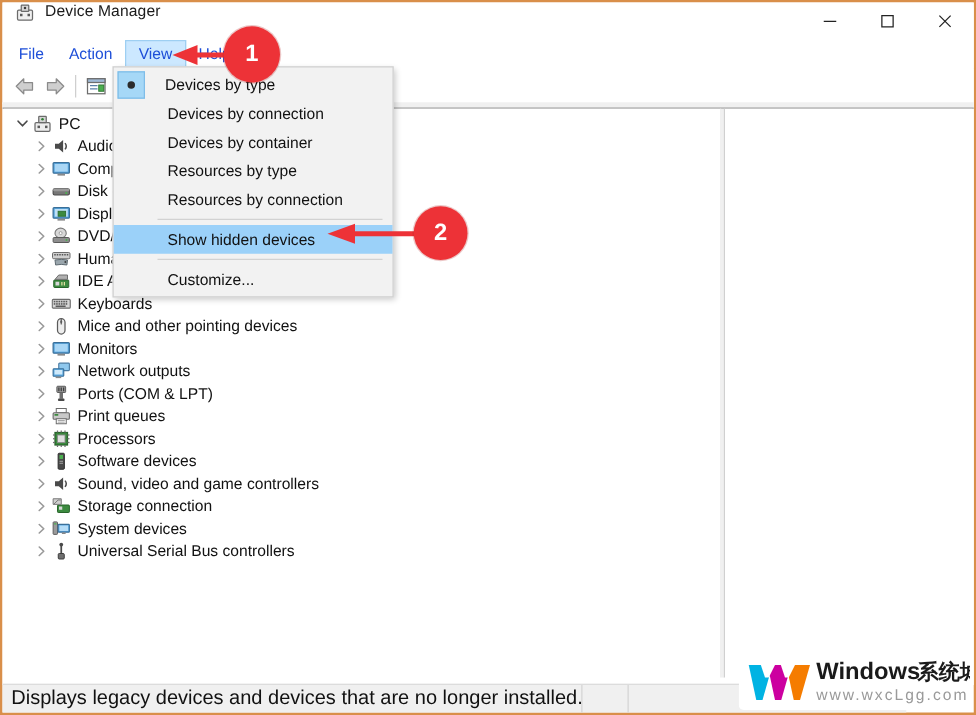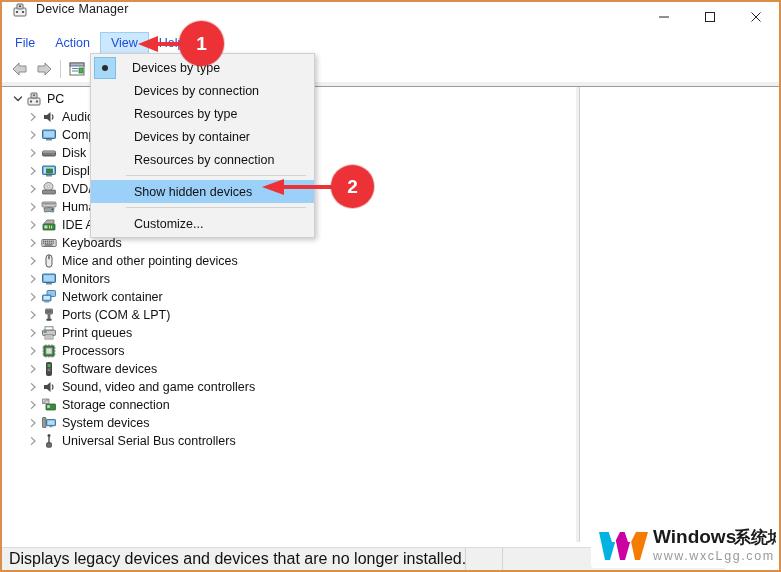--- a/index.html
+++ b/index.html
@@ -565,21 +565,21 @@
               </svg>
           </span>
           <span class="ico">
             <svg width="16" height="16" viewBox="0 0 16 16">
               <rect x="6" y="1.5" width="8.5" height="6" rx="0.7" fill="#8fc8ee" stroke="#4a7ba3" stroke-width="0.9"></rect>
               <rect x="1.5" y="6" width="8.5" height="6" rx="0.7" fill="#5ba8e0" stroke="#3a6f99" stroke-width="0.9"></rect>
               <rect x="2.6" y="7" width="6.3" height="3.6" fill="#cfe9fa"></rect>
               <rect x="3.5" y="12.3" width="4.5" height="1.2" fill="#8a8a8a"></rect>
             </svg>
           </span>
-          <span>Network container</span>
+          <span>Network outputs</span>
         </div>
 
         <div class="tree-row lvl1">
           <span class="chev">
             <svg width="10" height="10" viewBox="0 0 10 10">
                 <path d="M3.4 1.6 L7 5 L3.4 8.4" fill="none" stroke="#9a9a9a" stroke-width="1.3" stroke-linecap="round" stroke-linejoin="round"></path>
               </svg>
           </span>
           <span class="ico">
             <svg width="16" height="16" viewBox="0 0 16 16">
@@ -748,26 +748,26 @@
       <span class="label">Devices by type</span>
     </div>
 
     <div class="dd-item">
       <span class="gutter"></span>
       <span class="label">Devices by connection</span>
     </div>
 
     <div class="dd-item">
       <span class="gutter"></span>
-      <span class="label">Resources by type</span>
+      <span class="label">Devices by container</span>
     </div>
 
     <div class="dd-item">
       <span class="gutter"></span>
-      <span class="label">Devices by container</span>
+      <span class="label">Resources by type</span>
     </div>
 
     <div class="dd-item">
       <span class="gutter"></span>
       <span class="label">Resources by connection</span>
     </div>
 
     <div class="dd-sep"></div>
 
     <div class="dd-item selected">

